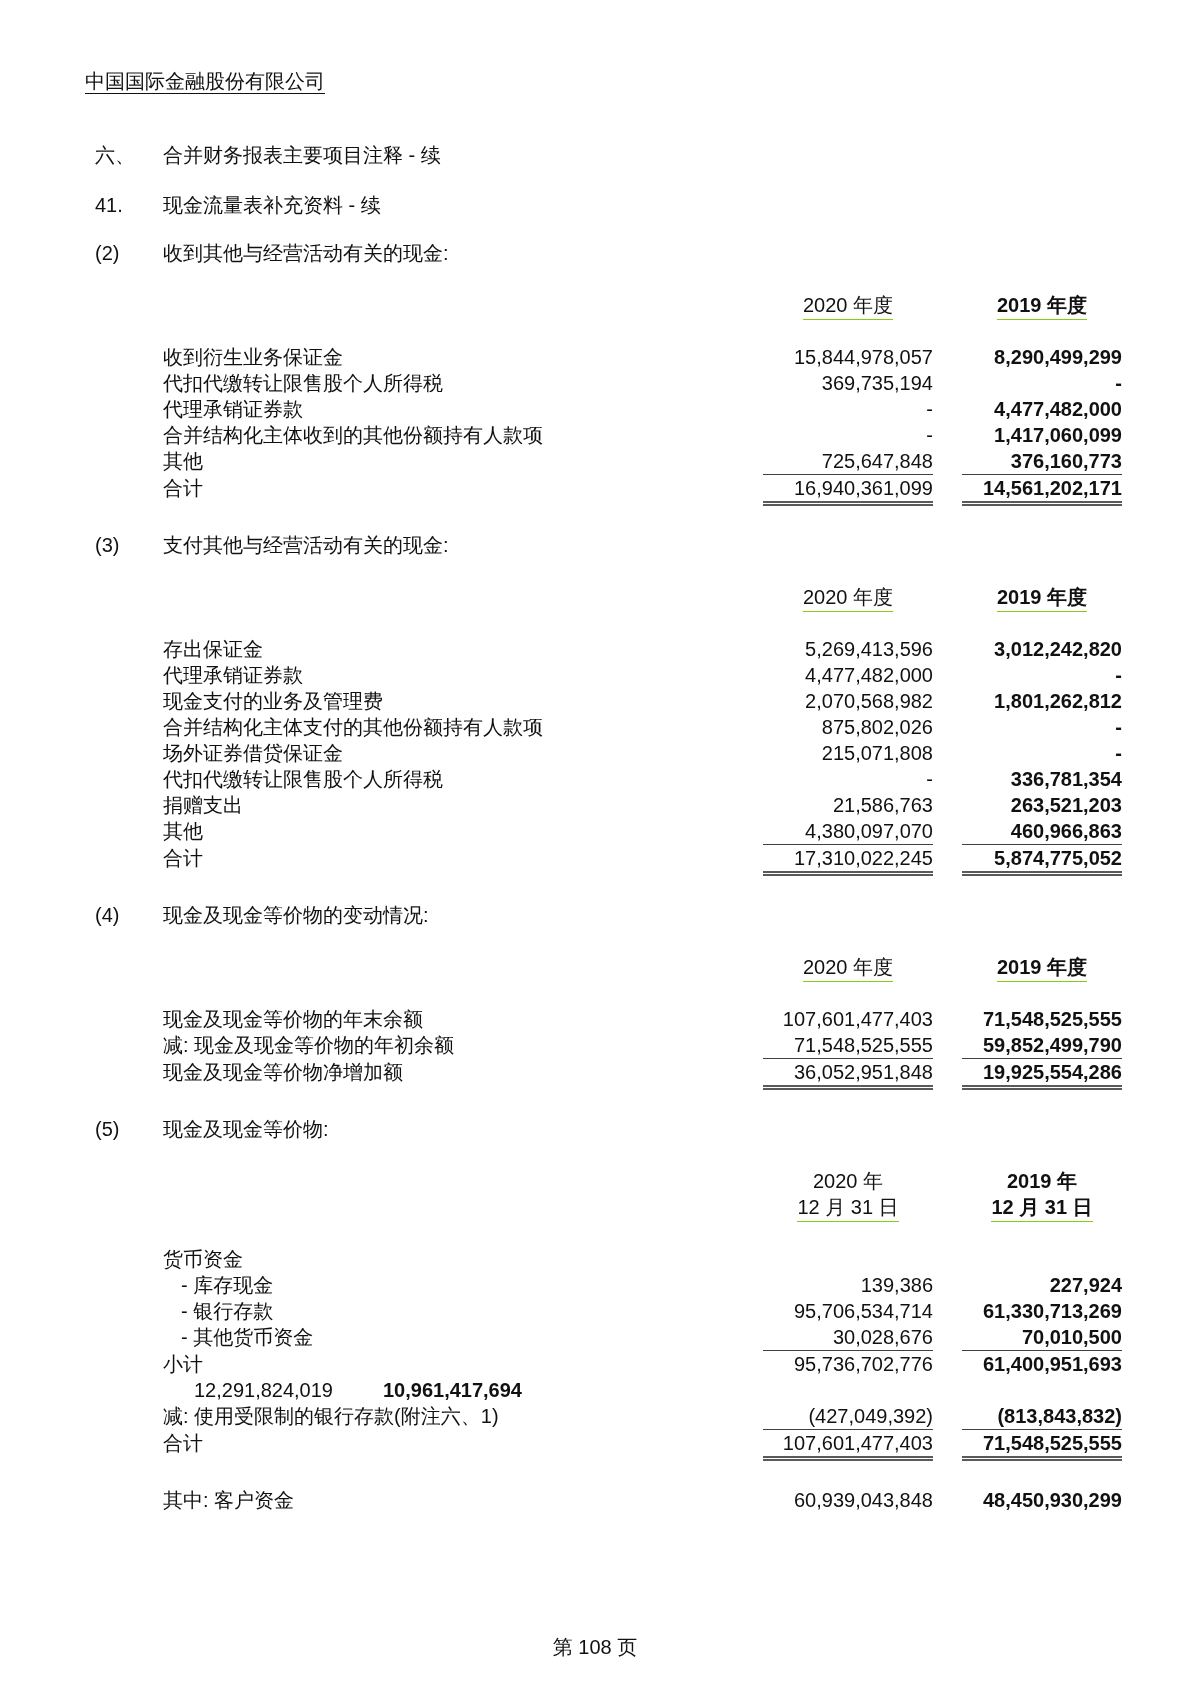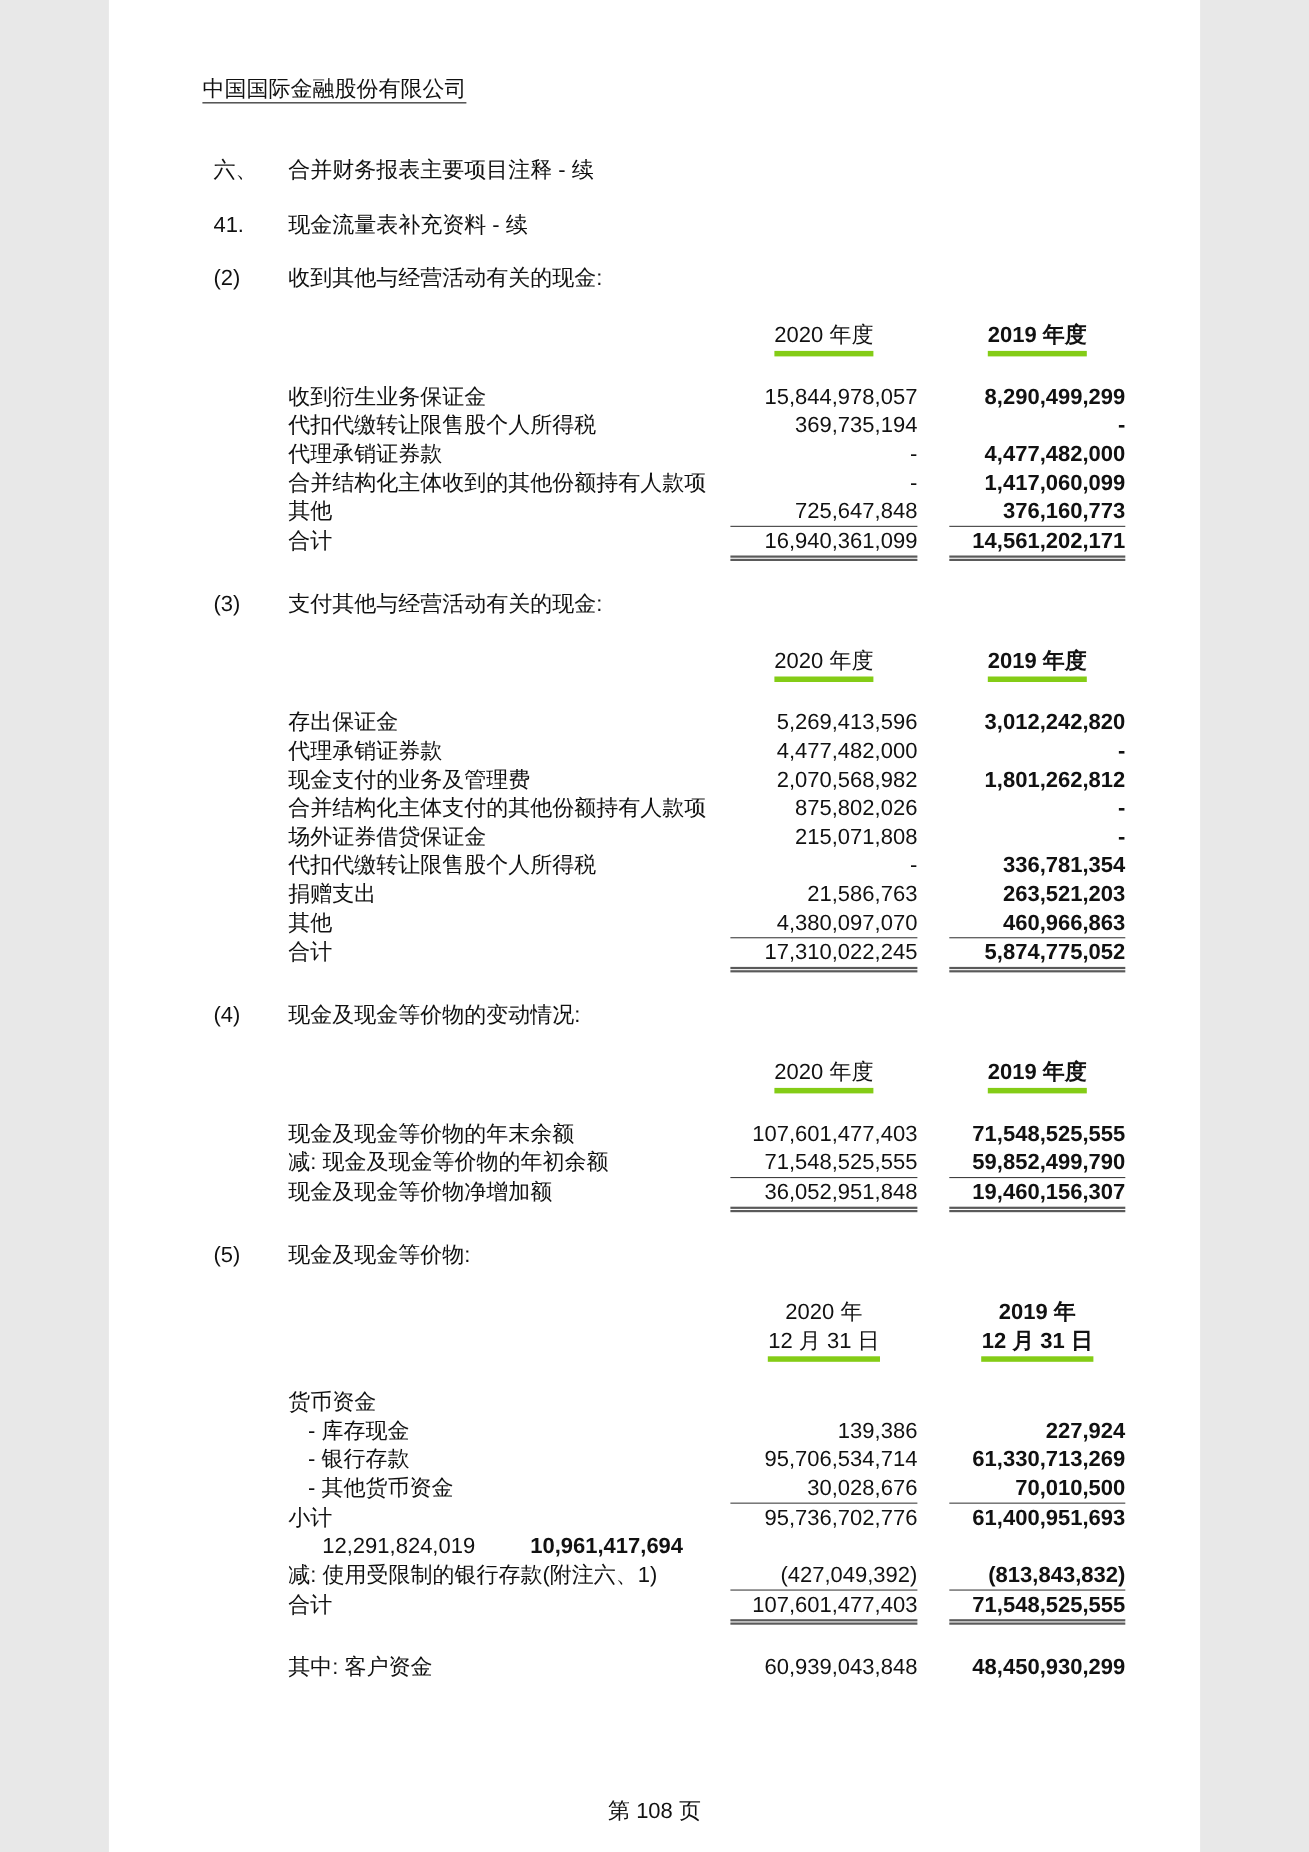--- a/index.html
+++ b/index.html
@@ -1,19 +1,19 @@
 <!DOCTYPE html>
 <html><head>
 <meta charset="utf-8">
 <style>
   * { box-sizing: border-box; }
   html, body { margin: 0; padding: 0; background: #e8e8e8; }
   .page {
     position: relative;
-    width: 992px;
+    width: 1190px;
     height: 1684px;
     margin: 0 auto;
     background: #ffffff;
     color: #111111;
     font-family: "Liberation Sans", "DejaVu Sans", sans-serif;
     font-size: 20px;
     line-height: 26px;
     overflow: hidden;
   }
   .company { margin: 68px 0 0 85px; }
@@ -30,21 +30,21 @@
   .trow { display: flex; margin: 0 68px 0 163px; min-height: 26px; }
   .lbl { flex: 1 1 auto; }
   .lbl.indent { padding-left: 18px; }
   .v  { flex: none; text-align: right; }
   .v1 { width: 170px; }
   .v2 { width: 160px; margin-left: 29px; font-weight: bold; }
 
   .thead { margin-top: 26px; margin-bottom: 24px; align-items: flex-end; }
   .thead .v { text-align: center; }
   .hline { display: block; }
-  .hu { border-bottom: 5px solid #84cc16; padding-bottom: 1px; }
+  .hu { border-bottom: 1px solid #84cc16; padding-bottom: 1px; }
   .thead .hwrap { display: inline-block; }
 
   .rule-single .v { border-bottom: 1px solid #404040; }
   .rule-double .v { border-bottom: 5px double #5a5a5a; }
 
   .footer {
     position: absolute;
     bottom: 24px;
     left: 0;
     width: 100%;
@@ -184,21 +184,21 @@
           <div class="v v2">71,548,525,555</div>
         </div>
         <div class="trow rule-single">
           <div class="lbl">减: 现金及现金等价物的年初余额</div>
           <div class="v v1">71,548,525,555</div>
           <div class="v v2">59,852,499,790</div>
         </div>
         <div class="trow rule-double">
           <div class="lbl">现金及现金等价物净增加额</div>
           <div class="v v1">36,052,951,848</div>
-          <div class="v v2">19,460,156,307</div>
+          <div class="v v2">19,925,554,286</div>
         </div>
       </div>
       <div class="block-title">
         <span class="num">(5)</span>
         <span class="ttl">现金及现金等价物:</span>
       </div>
       <div class="btable">
         <div class="trow thead">
           <div class="lbl"></div>
           <div class="v v1"><span class="hwrap"><span class="hline">2020 年</span><span class="hline hu">12 月 31 日</span></span></div>

